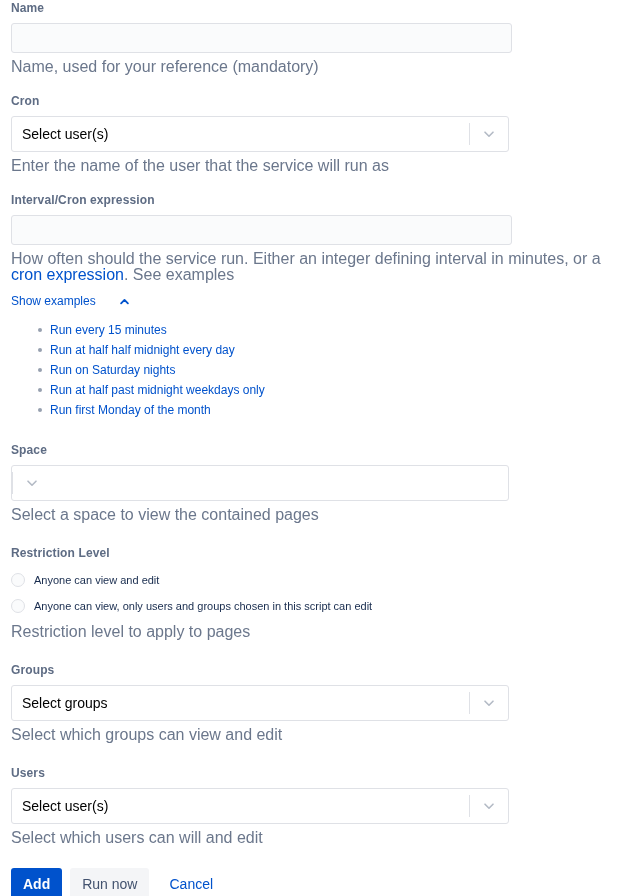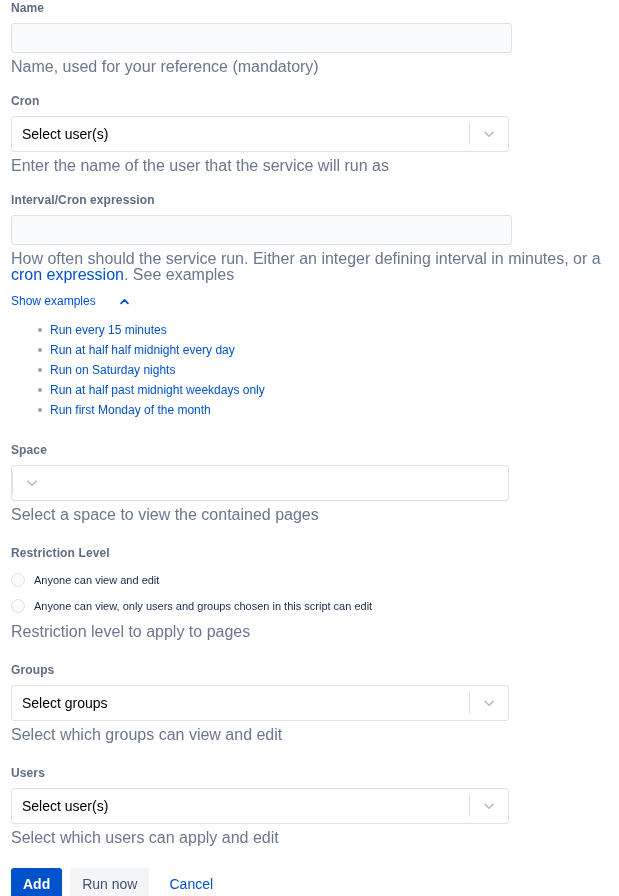--- a/index.html
+++ b/index.html
@@ -312,21 +312,21 @@
     <div class="label">Users</div>
     <div class="select-box">
       <span class="select-placeholder">Select user(s)</span>
       <span class="select-divider"></span>
       <span class="select-arrow">
         <svg width="16" height="16" viewBox="0 0 16 16">
             <path d="M4 6.2l4 4 4-4" fill="none" stroke="#b3bac5" stroke-width="1.6" stroke-linecap="round" stroke-linejoin="round"></path>
           </svg>
       </span>
     </div>
-    <div class="help">Select which users can apply and edit</div>
+    <div class="help">Select which users can will and edit</div>
   </div>
 
   <div class="footer">
     <button class="btn btn-primary">Add</button>
     <button class="btn btn-default">Run now</button>
     <button class="btn btn-link">Cancel</button>
   </div>
 
 </div>
 

